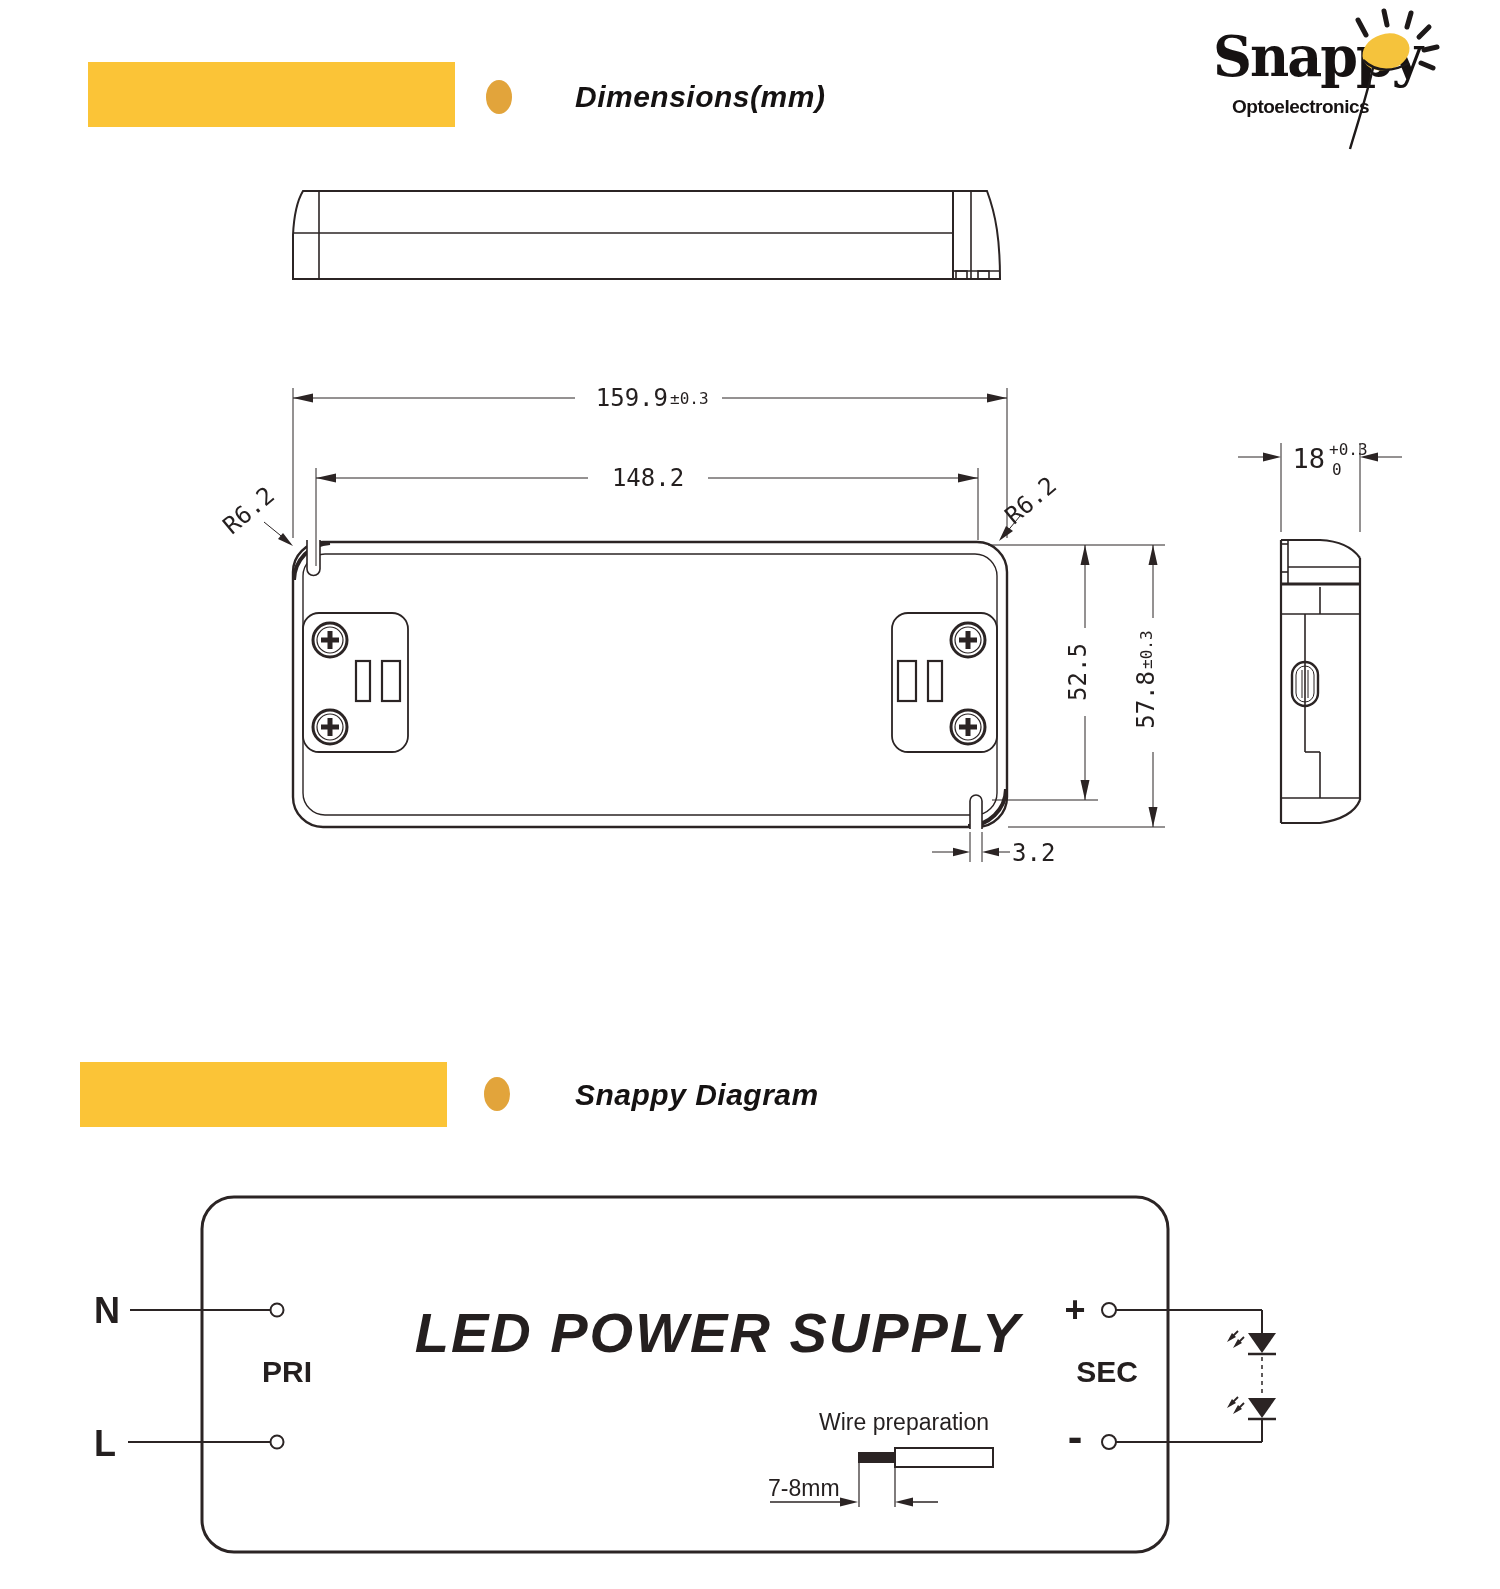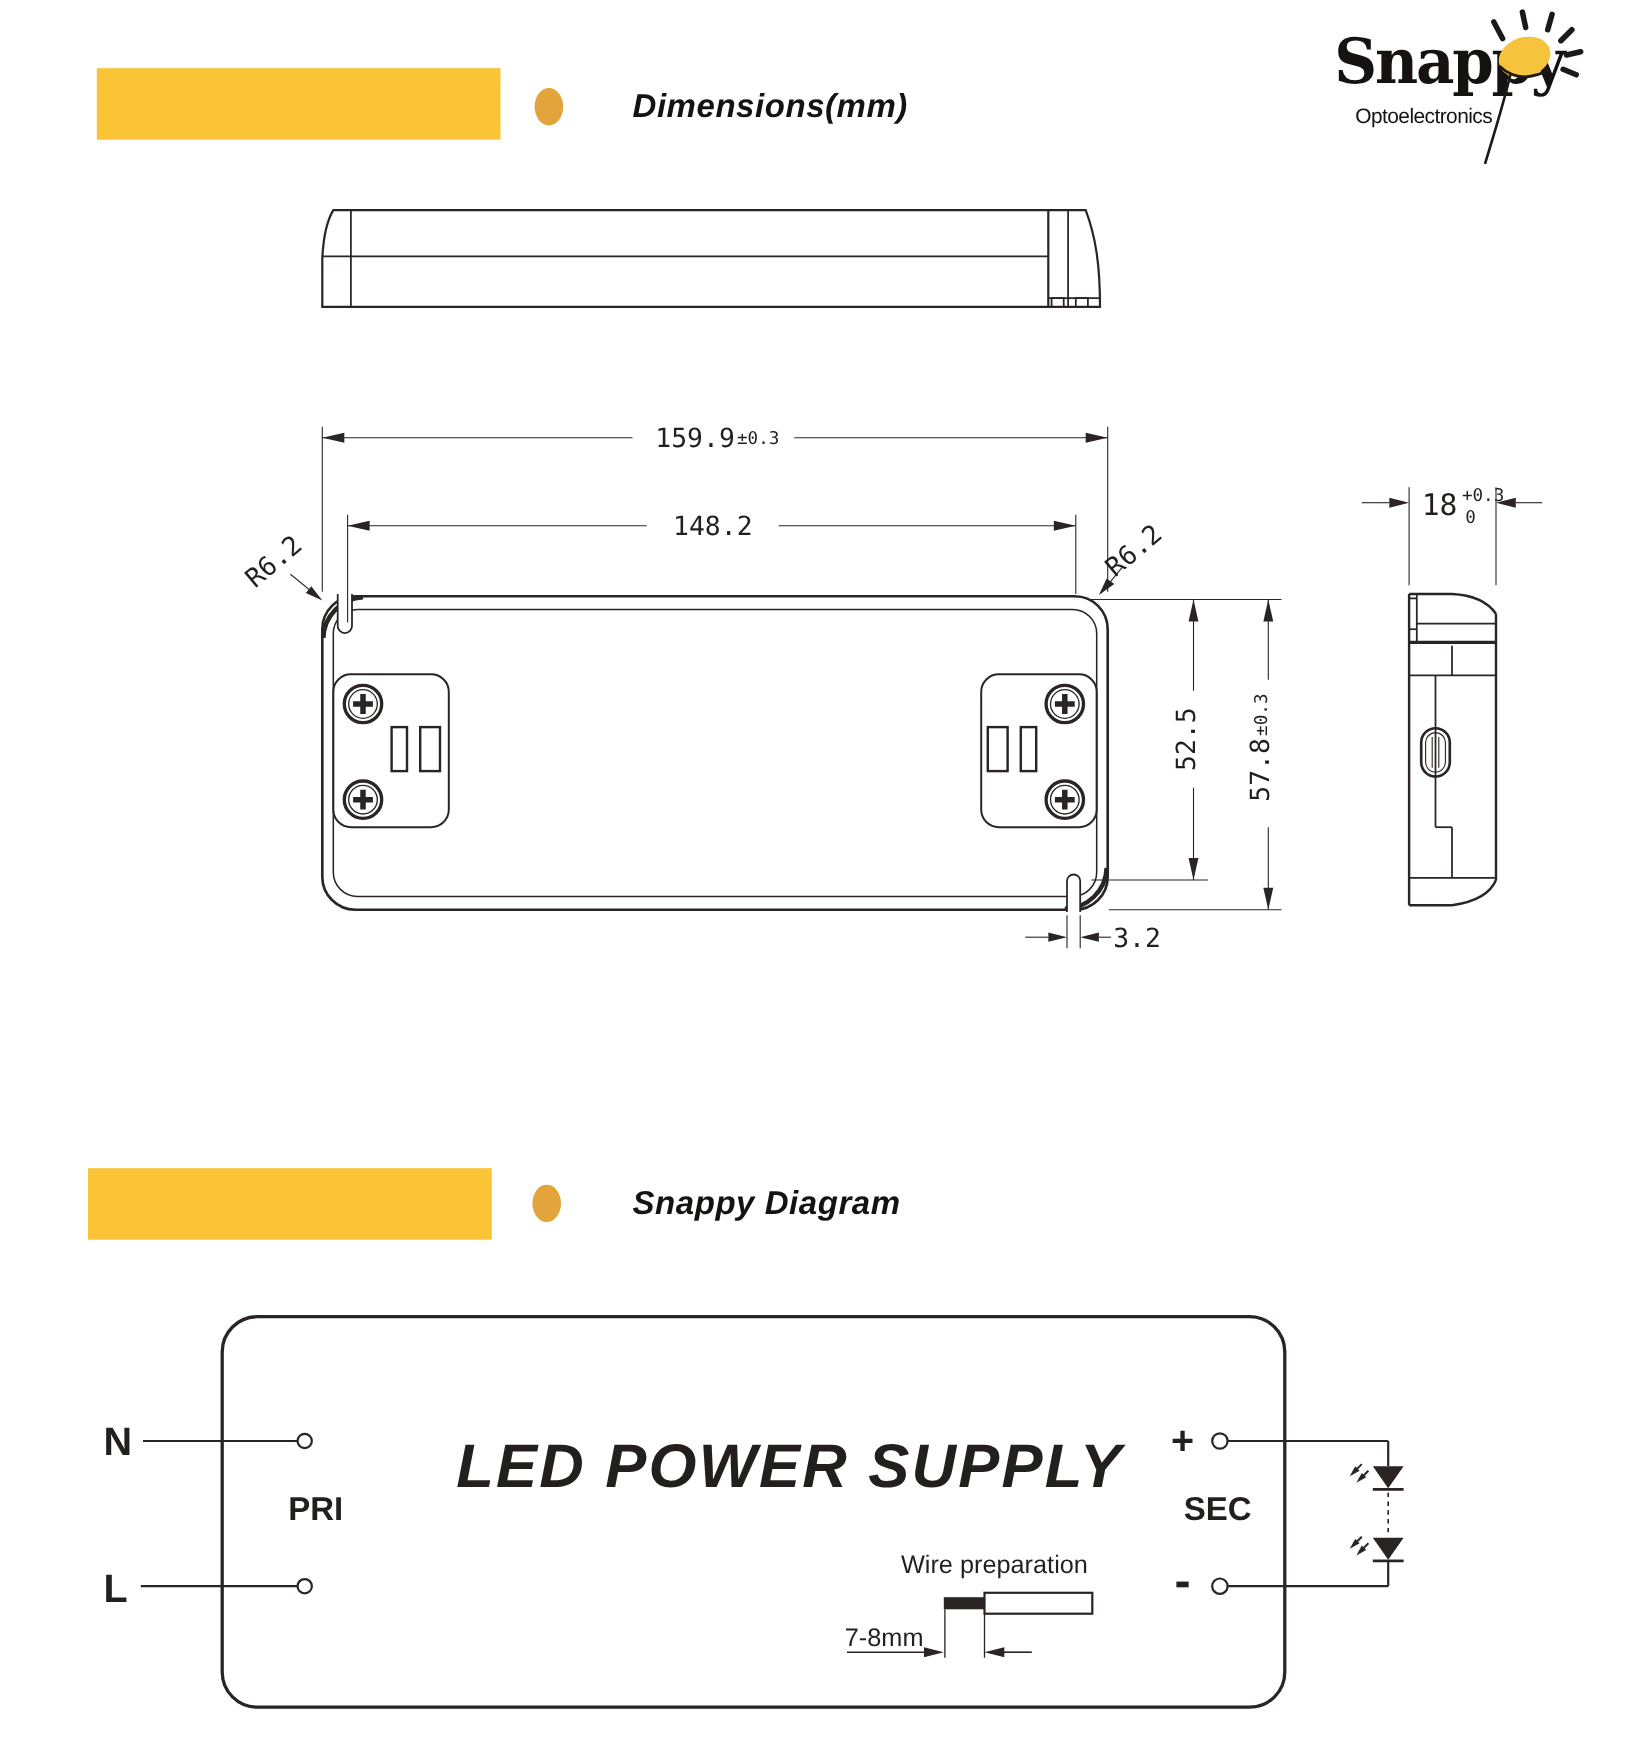--- a/index.html
+++ b/index.html
@@ -4,21 +4,21 @@
 <style>
   html,body{margin:0;padding:0;background:#ffffff;}
   #page{position:relative;width:1500px;height:1589px;background:#ffffff;overflow:hidden;
         font-family:"Liberation Sans", sans-serif;color:#231e1e;}
   .abs{position:absolute;}
   .bar{background:#FBC437;}
   .bullet{background:#E2A43B;border-radius:50%;}
   .section-title{font-weight:bold;font-style:italic;font-size:30px;color:#151212;letter-spacing:0.5px;}
   .logo-brand{font-weight:800;font-size:54px;letter-spacing:-2px;color:#161212;
               font-family:"DejaVu Serif", serif;transform:scaleY(1.05);transform-origin:left top;}
-  .logo-sub{font-weight:400;font-size:19px;letter-spacing:-0.5px;color:#161212;}
+  .logo-sub{font-weight:700;font-size:19px;letter-spacing:-0.5px;color:#161212;}
   svg{position:absolute;left:0;top:0;}
   svg text{fill:#241f1f;}
   .cad{font-family:"DejaVu Sans Mono", monospace;font-size:24px;}
   .cadsm{font-family:"DejaVu Sans Mono", monospace;font-size:16px;}
   .wl{font-weight:bold;font-size:36px;}
   .wl2{font-weight:bold;font-size:30px;}
   .wbig{font-weight:bold;font-style:italic;font-size:56px;letter-spacing:2px;}
   .wreg{font-size:23px;}
 </style>
 </head>

